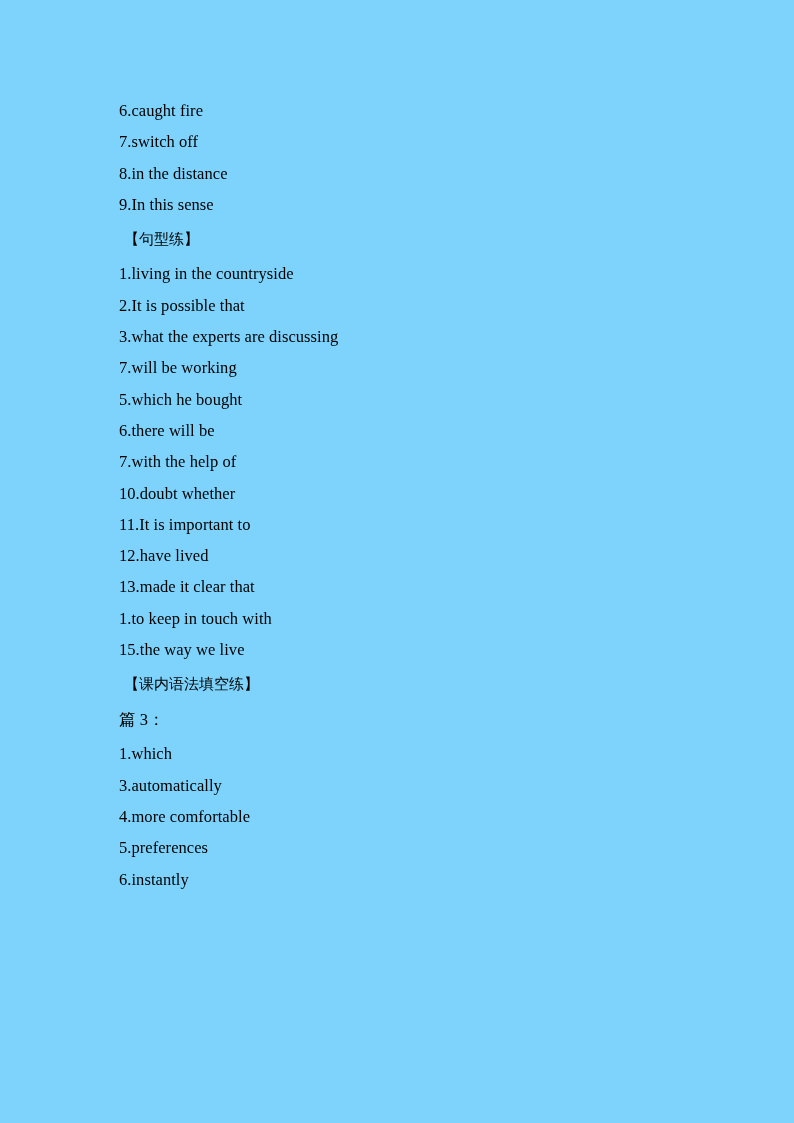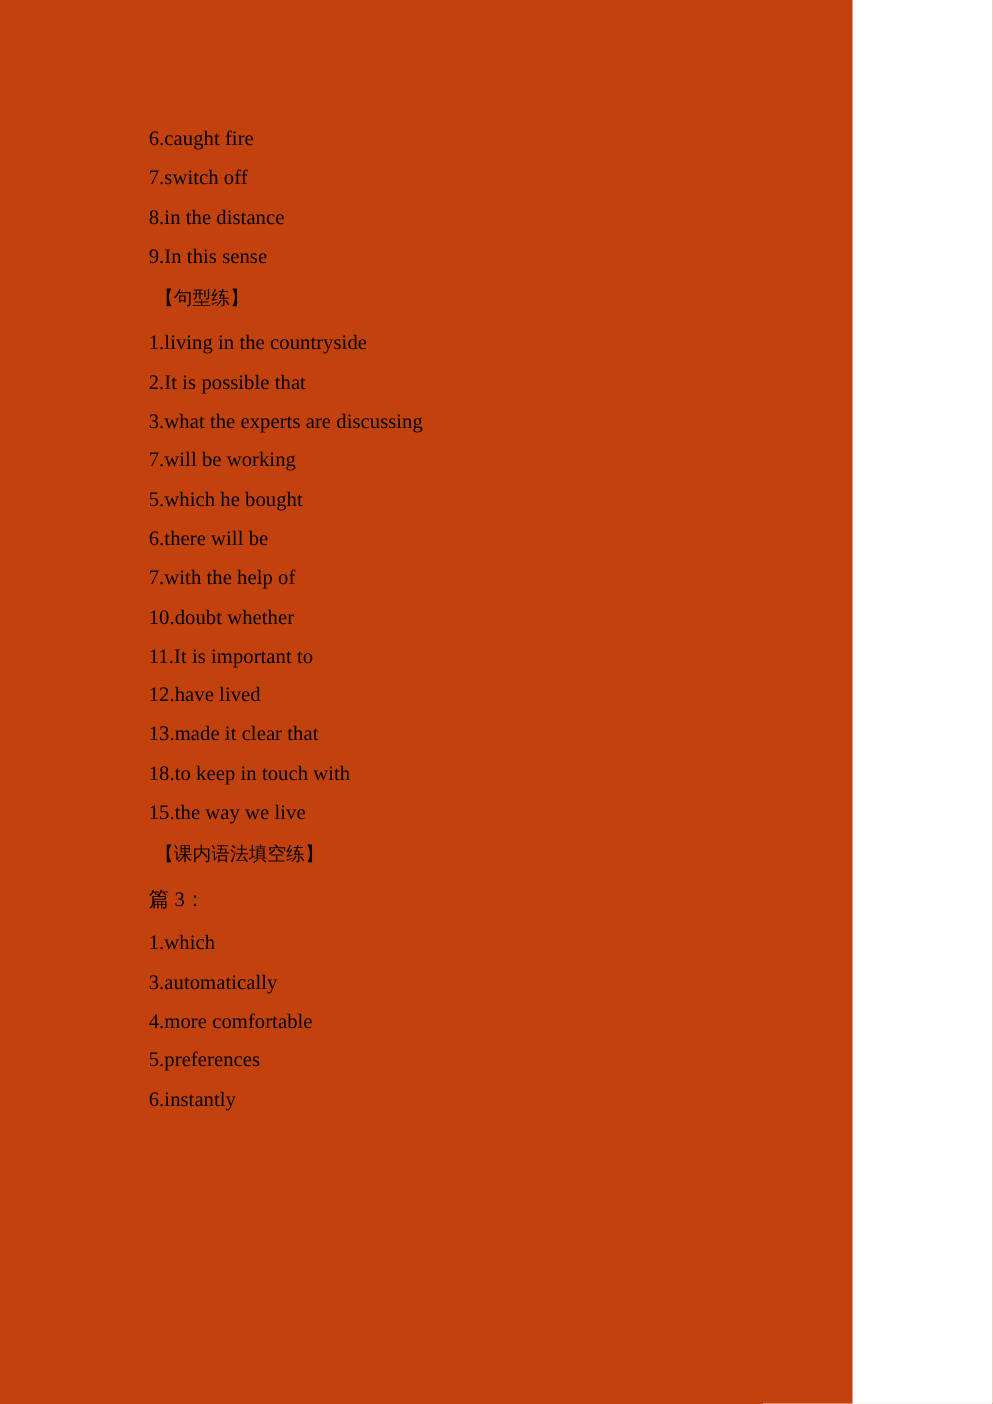--- a/index.html
+++ b/index.html
@@ -14,23 +14,23 @@
     position: relative;
     overflow: hidden;
     font-family: "Liberation Serif", "DejaVu Serif", serif;
     color: #000000;
     -webkit-font-smoothing: antialiased;
   }
   .page {
     position: absolute;
     top: 0;
     left: 0;
-    width: 682px;
+    width: 794px;
     height: 1123px;
-    background: #c2410c;
+    background: #7dd3fc;
   }
   .content {
     position: absolute;
     left: 119px;
     top: 95px;
     width: 560px;
   }
   .line {
     font-size: 16.5px;
     line-height: 31.3px;
@@ -83,21 +83,21 @@
       <div class="line item">2.It is possible that</div>
       <div class="line item">3.what the experts are discussing</div>
       <div class="line item">7.will be working</div>
       <div class="line item">5.which he bought</div>
       <div class="line item">6.there will be</div>
       <div class="line item">7.with the help of</div>
       <div class="line item">10.doubt whether</div>
       <div class="line item">11.It is important to</div>
       <div class="line item">12.have lived</div>
       <div class="line item">13.made it clear that</div>
-      <div class="line item">18.to keep in touch with</div>
+      <div class="line item">1.to keep in touch with</div>
       <div class="line item">15.the way we live</div>
     </div>
 
     <div class="section-head gap-before gap-after">【课内语法填空练】</div>
 
     <div class="sub-head gap-after">篇 3：</div>
 
     <div>
       <div class="line item">1.which</div>
       <div class="line item">3.automatically</div>

